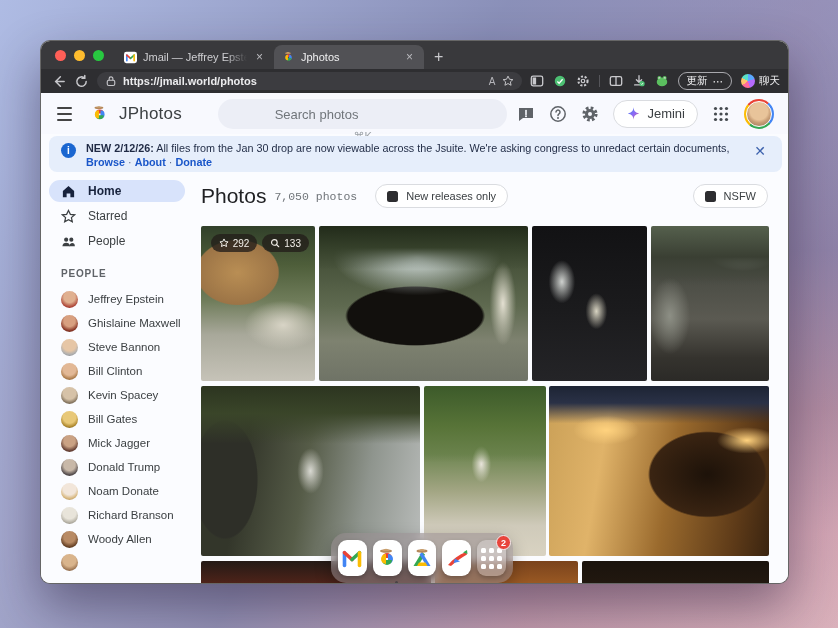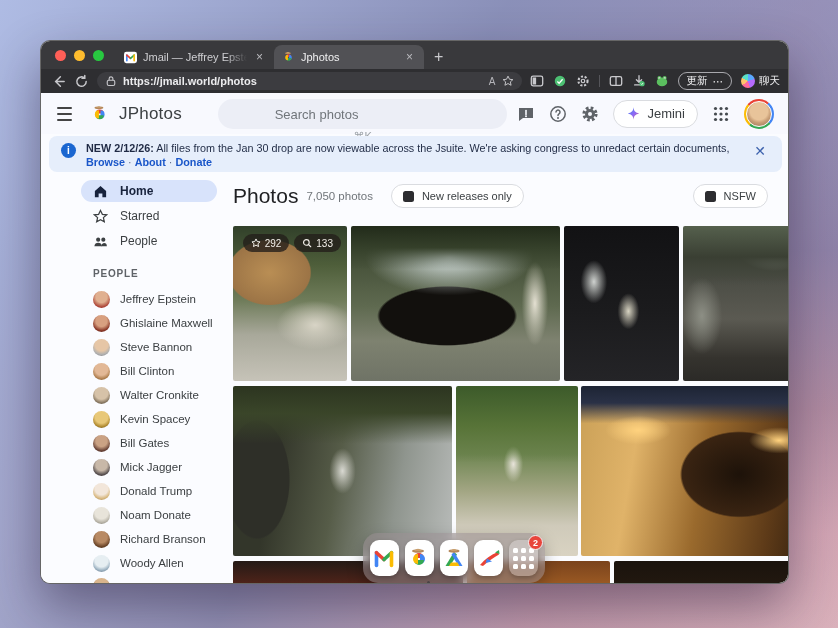--- a/index.html
+++ b/index.html
@@ -76,21 +76,21 @@
   .banner { margin:2px 6px 2px 8px; background:#e6eefb; border-radius:8px; display:flex; gap:10px;
     padding:6px 12px 6px 12px; align-items:flex-start; height:36px; }
   .info-ic { width:15px; height:15px; border-radius:50%; background:#1a66d0; color:#fff; font-size:10px;
     font-weight:bold; display:flex; align-items:center; justify-content:center; margin-top:1px; flex:0 0 auto; }
   .banner-text { font-size:10.8px; color:#1f2a44; line-height:13px; flex:1; white-space:nowrap; overflow:hidden; }
   .banner-links { margin-top:1px; }
   .banner a, .blink { color:#1a56c9; text-decoration:none; font-size:10.8px; font-weight:bold; }
   .bsep { color:#5f6b8a; font-size:10.8px; margin:0 3px; }
   .bclose { color:#3d62ad; font-size:14px; margin-left:8px; line-height:1; padding:2px 4px; }
   
-  .main { flex:1; display:flex; min-height:0;padding-left:32px; }
+  .main { flex:1; display:flex; min-height:0; }
   .sidebar { width:150px; padding:6px 6px 0 8px; flex:0 0 auto; overflow:hidden; }
   .navitem { display:flex; align-items:center; gap:12px; height:22px; border-radius:11px; padding:0 12px;
     font-size:12px; color:#3c4043; margin-bottom:3px; }
   .navitem.active { background:#d8e3fb; color:#17223c; font-weight:bold; }
   .nic { width:15px; height:15px; flex:0 0 auto; }
   .sec-label { font-size:10px; letter-spacing:.8px; color:#5f6368; font-weight:bold; margin:16px 0 8px 12px; }
   .person { display:flex; align-items:center; gap:10px; height:24px; padding-left:12px; }
   .pavatar { width:17px; height:17px; border-radius:50%; flex:0 0 auto;
     background: radial-gradient(circle at 50% 35%, #d9b48c 0 45%, #a37b58 70%, #5e4530 100%); }
   .person span { font-size:11.5px; color:#3c4043; white-space:nowrap; }
@@ -104,21 +104,21 @@
   .person:nth-child(8) .pavatar { background: radial-gradient(circle at 50% 35%, #c8b8a8 0 40%, #585050 70%, #282426 100%); }
   .person:nth-child(9) .pavatar { background: radial-gradient(circle at 50% 32%, #f2e6da 0 45%, #d8b880 70%, #907040 100%); }
   .person:nth-child(10) .pavatar { background: radial-gradient(circle at 50% 32%, #e8e4da 0 45%, #b8b4a8 70%, #6a665c 100%); }
   .person:nth-child(11) .pavatar { background: radial-gradient(circle at 50% 35%, #b88a64 0 40%, #6a4428 70%, #30200f 100%); }
   .person:nth-child(12) .pavatar { background: radial-gradient(circle at 50% 32%, #e6eef2 0 45%, #9ab0c0 70%, #506070 100%); }
   .pavatar.partial { margin-left:12px; margin-top:3px; }
   
   .content { position:relative; flex:1; min-width:0; overflow:hidden; }
   .titlerow { position:absolute; left:10px; top:10px; right:20px; display:flex; align-items:center; gap:8px; }
   .ptitle { font-size:21px; color:#202124; }
-  .pcount { font-size:11.5px; color:#70757a; }
+  .pcount { font-size:11.5px; color:#70757a;font-family:Liberation Mono, monospace; }
   .chip { display:flex; align-items:center; gap:8px; background:#fff; border:1px solid #dadce0;
     border-radius:14px; height:24px; padding:0 11px; font-size:11px; color:#3c4043; margin-left:10px; }
   .chip .sq { width:11px; height:11px; border-radius:2.5px; background:#2d2d30; }
   .chip.nsfw { margin-left:auto; }
   .photo { position:absolute; border-radius:2px; background-color:#888; }
   .p1 { left:10px;  top:52px;  width:114px; height:155px;
     background:
       radial-gradient(70px 55px at 32% 30%, #b98e54 0%, #9c7446 58%, rgba(0,0,0,0) 60%),
       radial-gradient(55px 35px at 72% 64%, #d8d4c6 0%, rgba(0,0,0,0) 70%),
       linear-gradient(180deg, #31402a 0%, #4e5e3a 25%, #6f7c5a 48%, #a8a89a 70%, #c6c3b8 100%); }
@@ -407,24 +407,20 @@
             <div class="person">
                 <span class="pavatar"></span>
                 <span>Steve Bannon</span>
               </div>
             <div class="person">
                 <span class="pavatar"></span>
                 <span>Bill Clinton</span>
               </div>
             <div class="person">
                 <span class="pavatar"></span>
-                <span>Walter Cronkite</span>
-              </div>
-            <div class="person">
-                <span class="pavatar"></span>
                 <span>Kevin Spacey</span>
               </div>
             <div class="person">
                 <span class="pavatar"></span>
                 <span>Bill Gates</span>
               </div>
             <div class="person">
                 <span class="pavatar"></span>
                 <span>Mick Jagger</span>
               </div>

